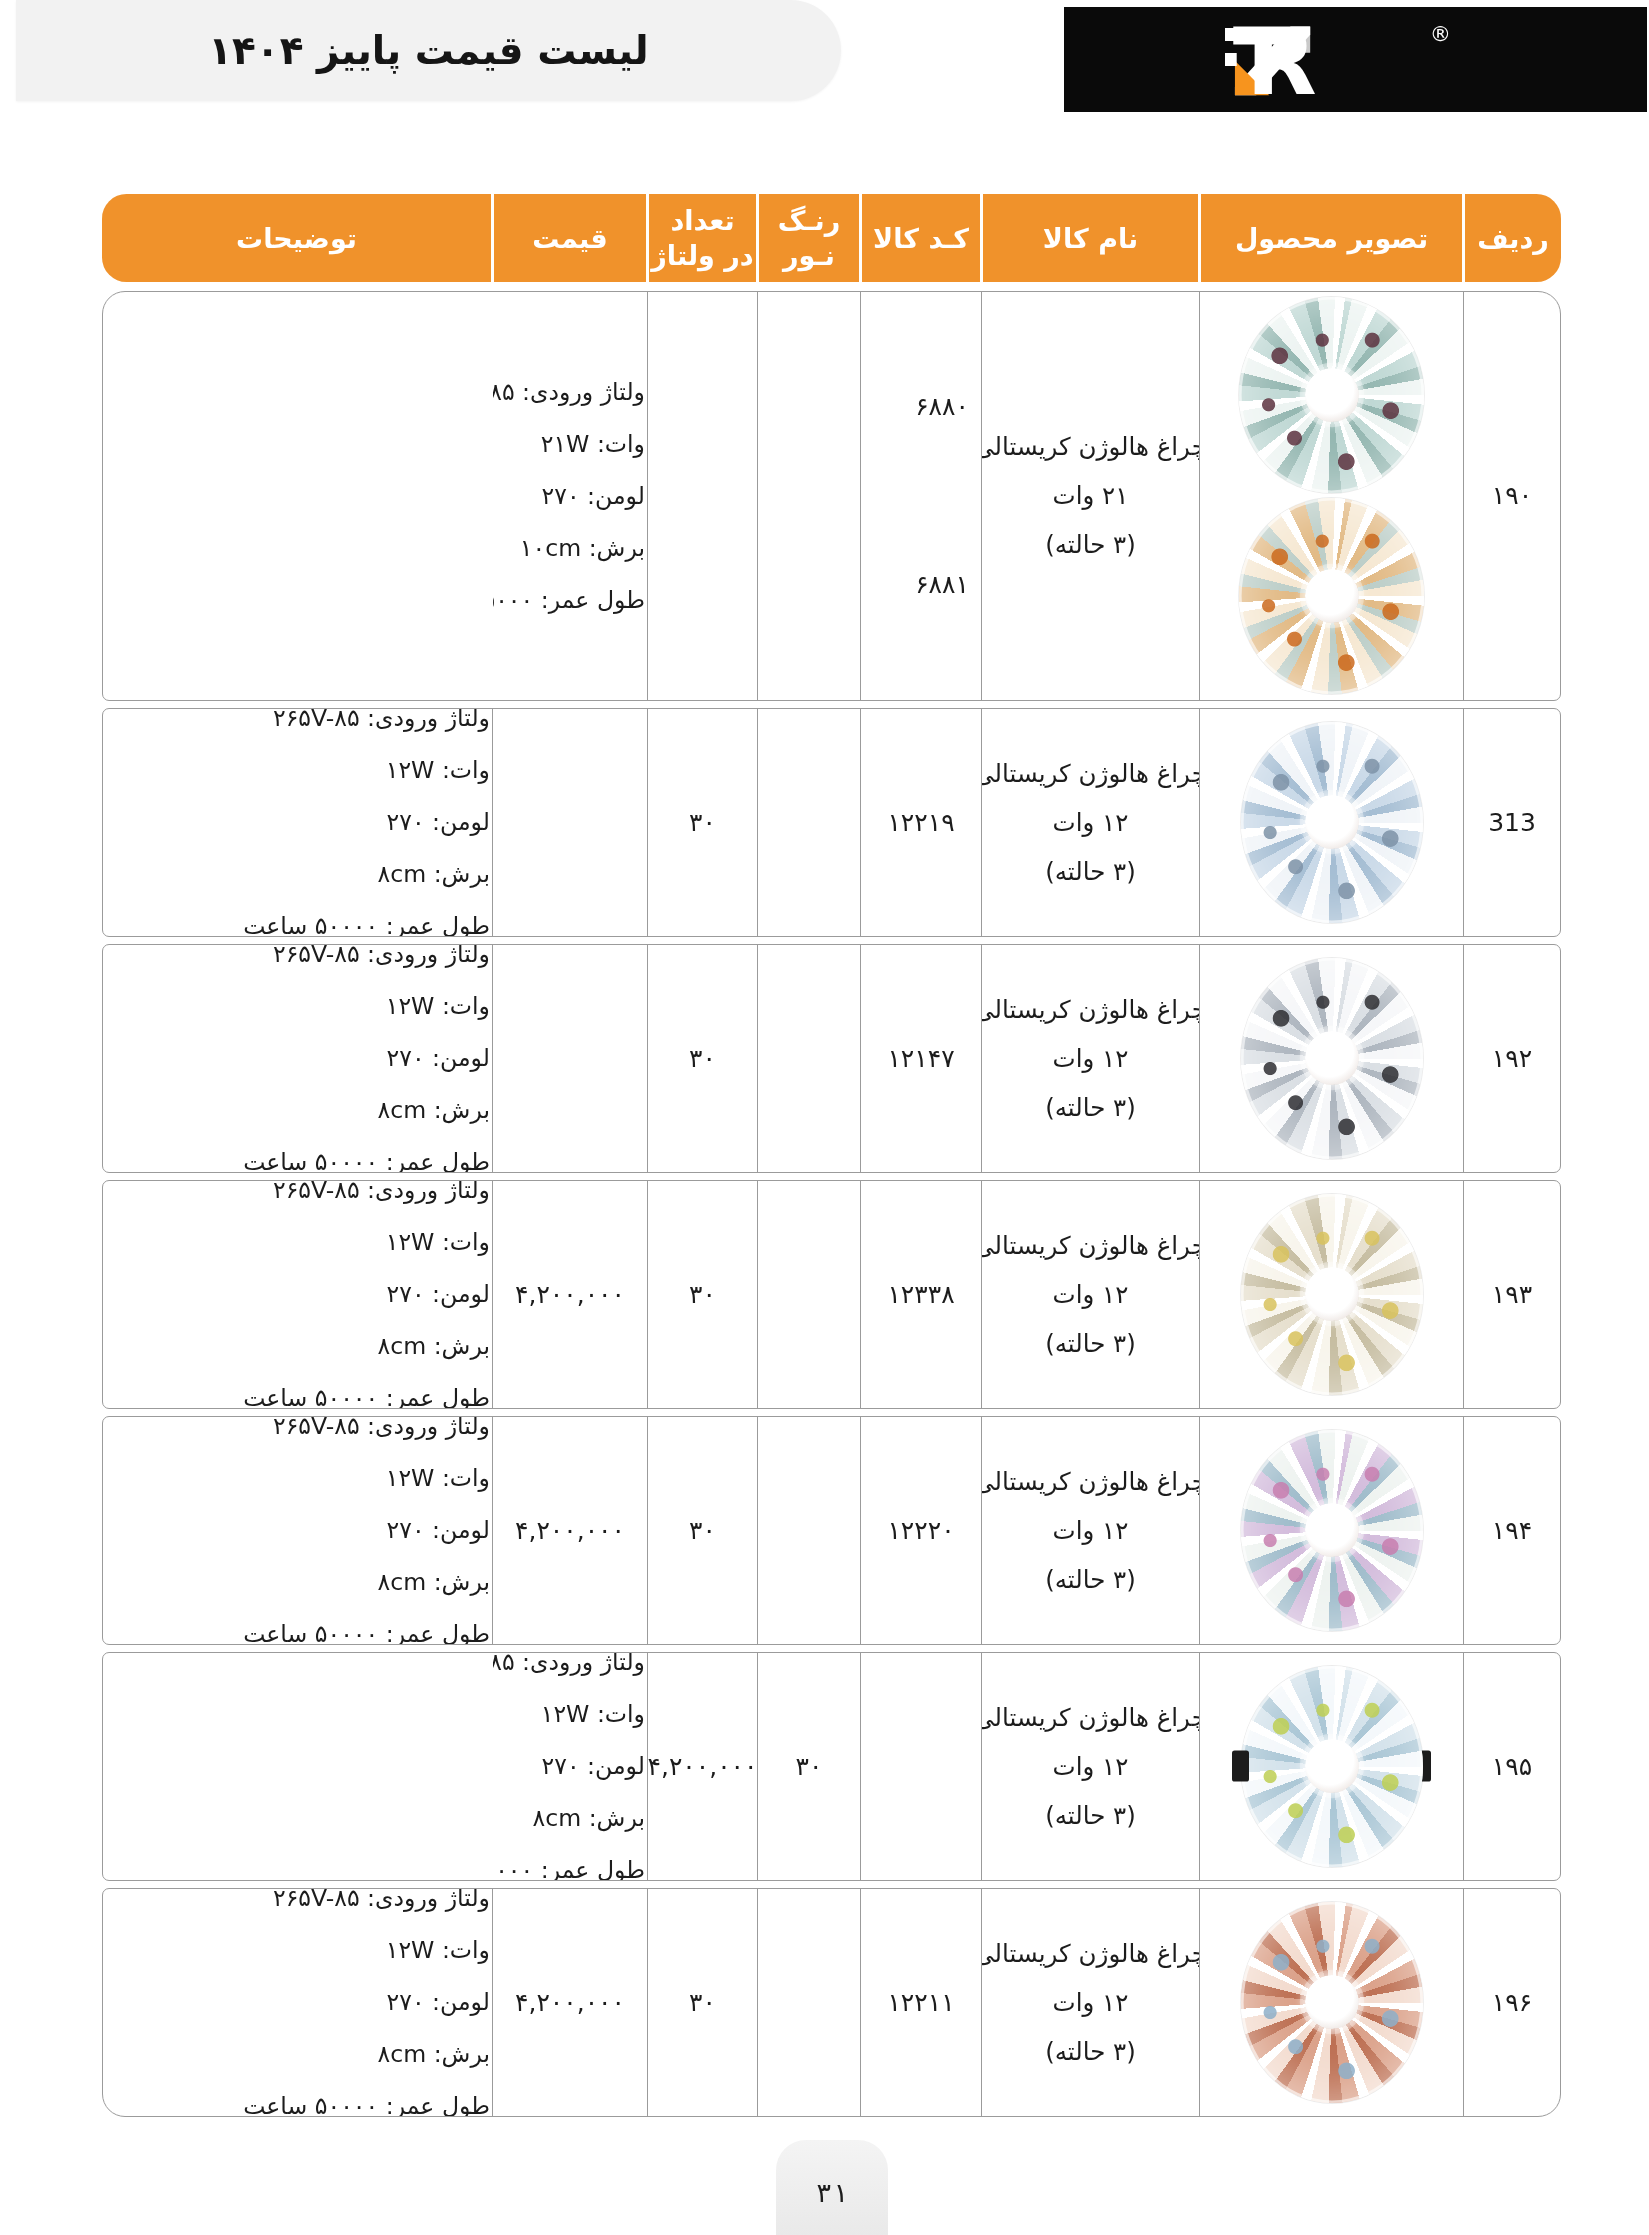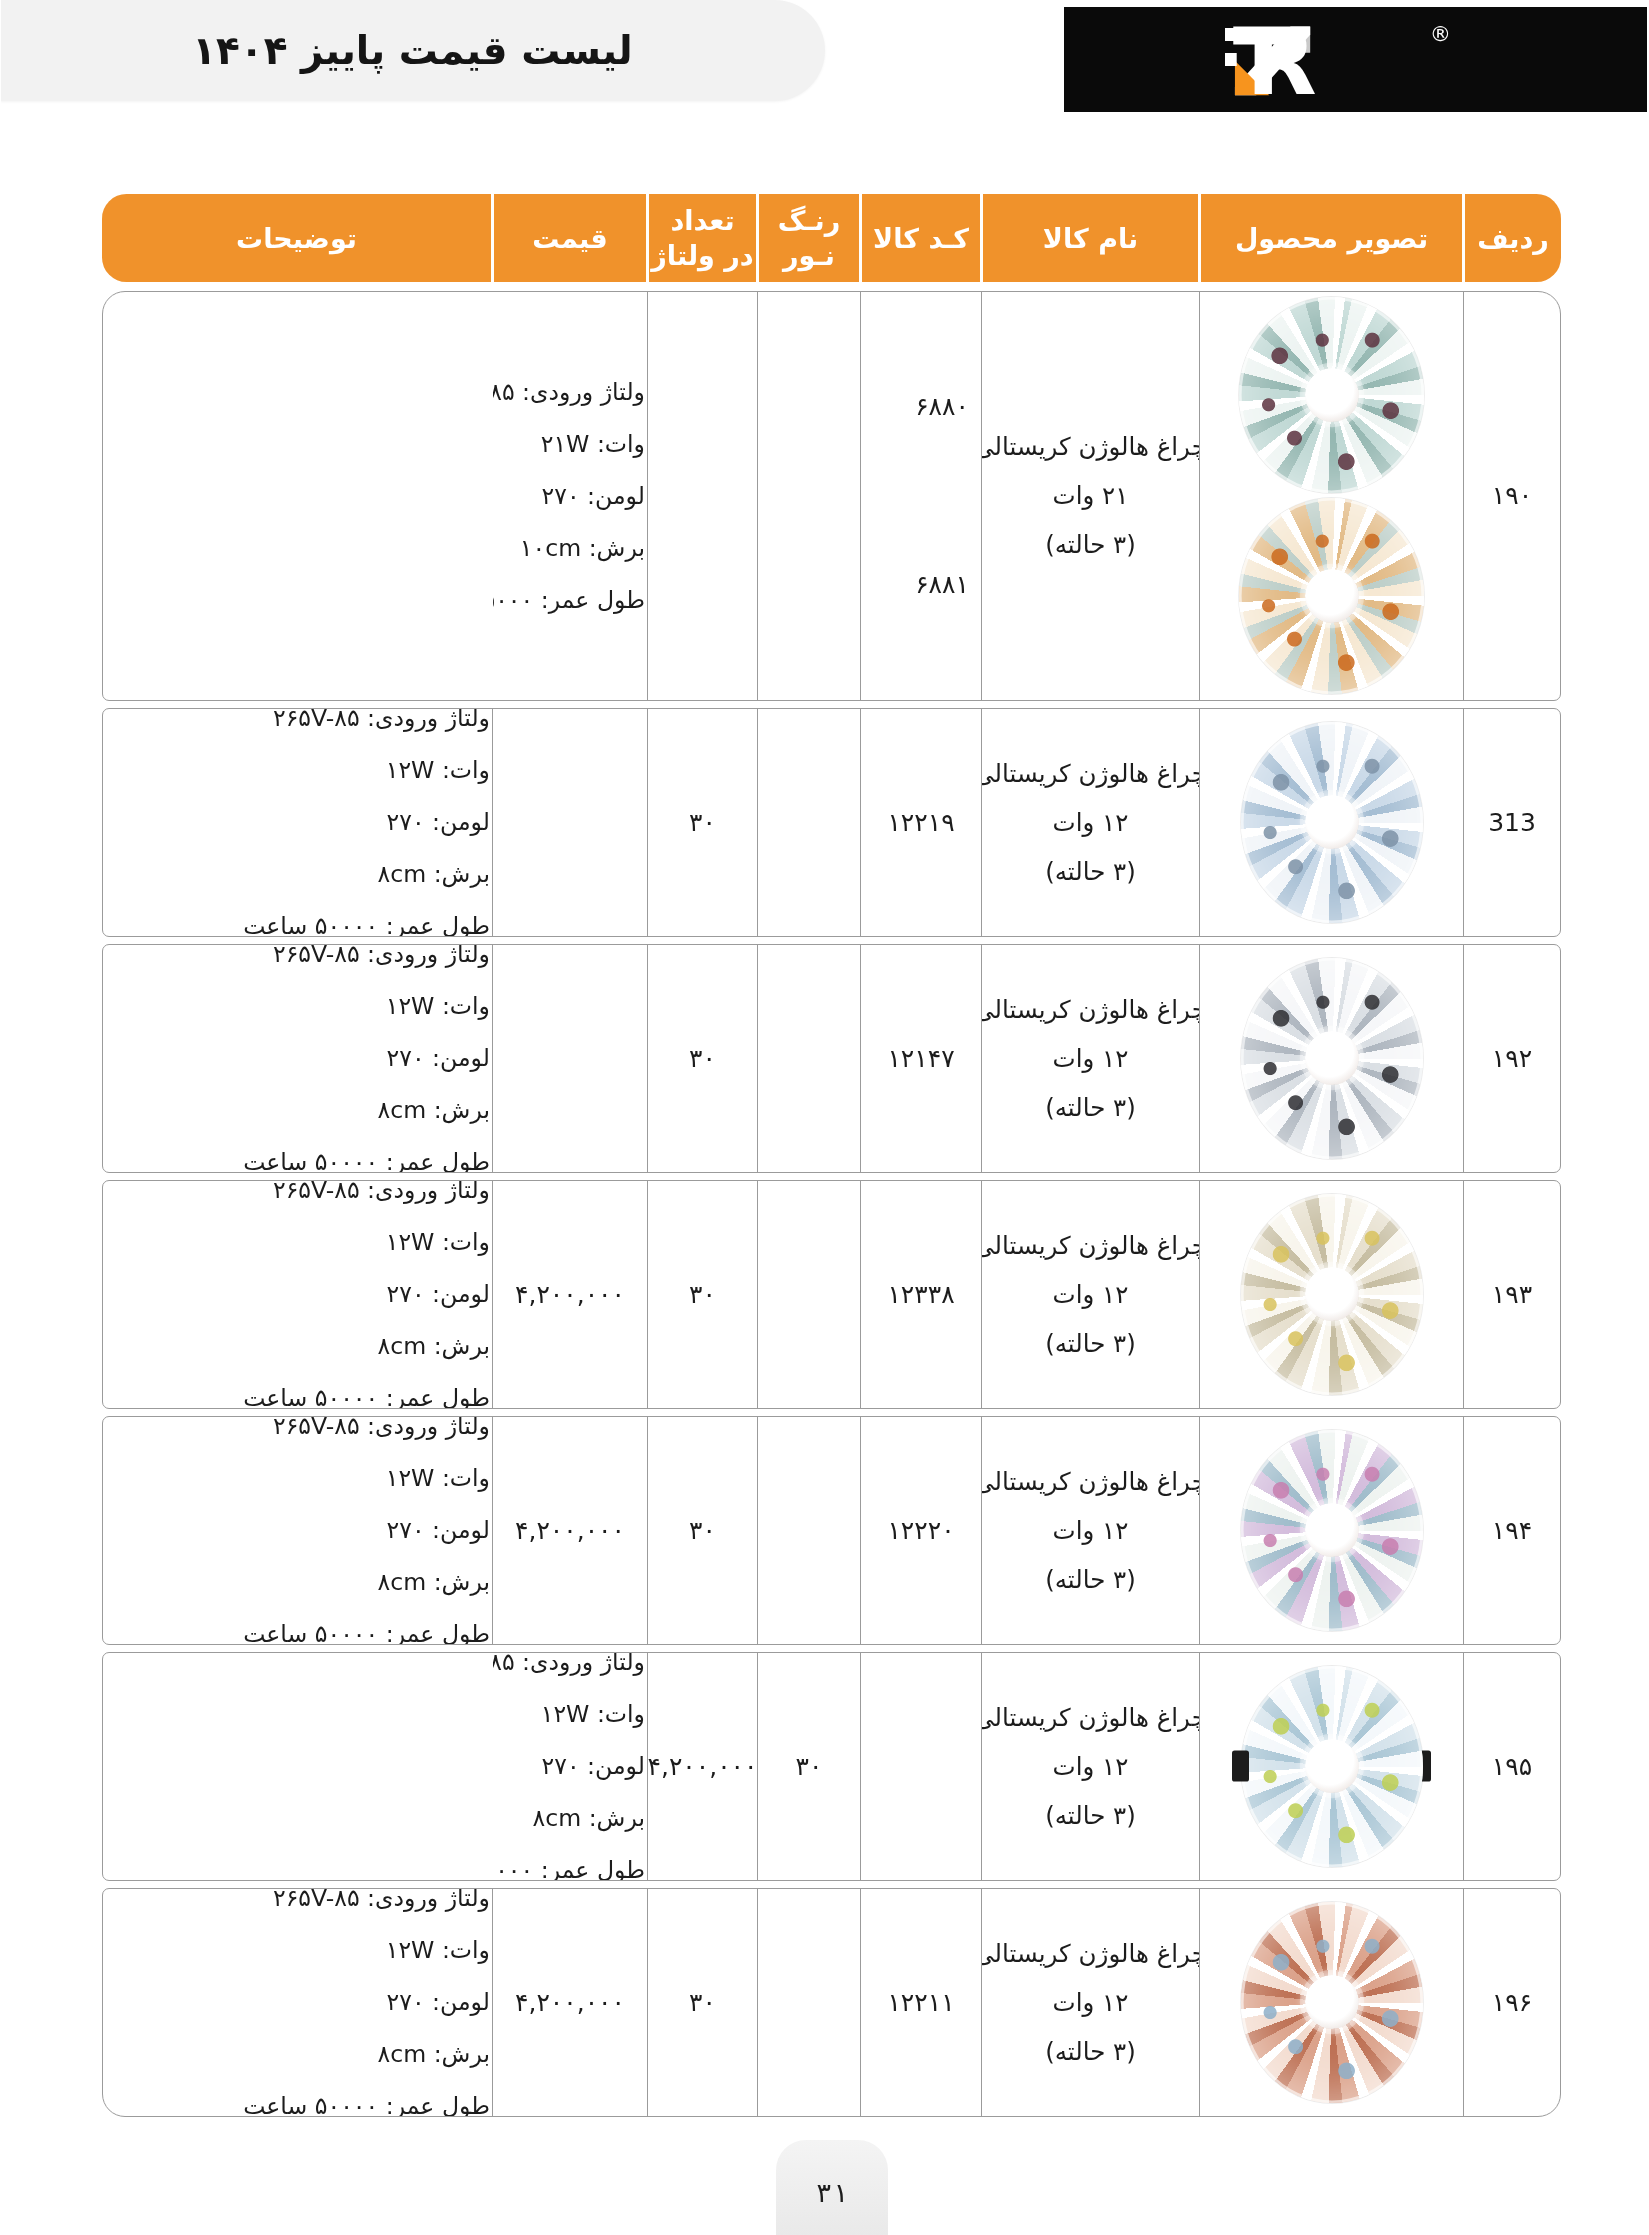--- a/index.html
+++ b/index.html
@@ -2,21 +2,21 @@
 <html dir="rtl" lang="fa" style="font-size:14px"><head>
 <meta charset="utf-8">
 <style>
   html,body{margin:0;padding:0;}
   body{
     width:1650px;height:2236px;position:relative;overflow:hidden;
     background:#ffffff;font-family:"DejaVu Sans","Liberation Sans",sans-serif;color:#1c1c1c;
   }
   
   .title-box{
-    position:absolute;left:0;top:0;width:825px;height:101px;
+    position:absolute;left:16px;top:0;width:825px;height:101px;
     background:#f2f2f2;border-radius:0 51px 51px 0;
     display:flex;align-items:center;justify-content:center;
     box-shadow:0 0.9px 2.6px rgba(0,0,0,.05);
   }
   .title-box span{font-size:39px;font-weight:bold;color:#151515;letter-spacing:0.4px;}
   .logo-box{
     position:absolute;left:1064px;top:7px;width:583px;height:105px;
     background:#0a0a0a;display:flex;align-items:center;justify-content:center;
   }
   .logo-box svg{display:block;}

